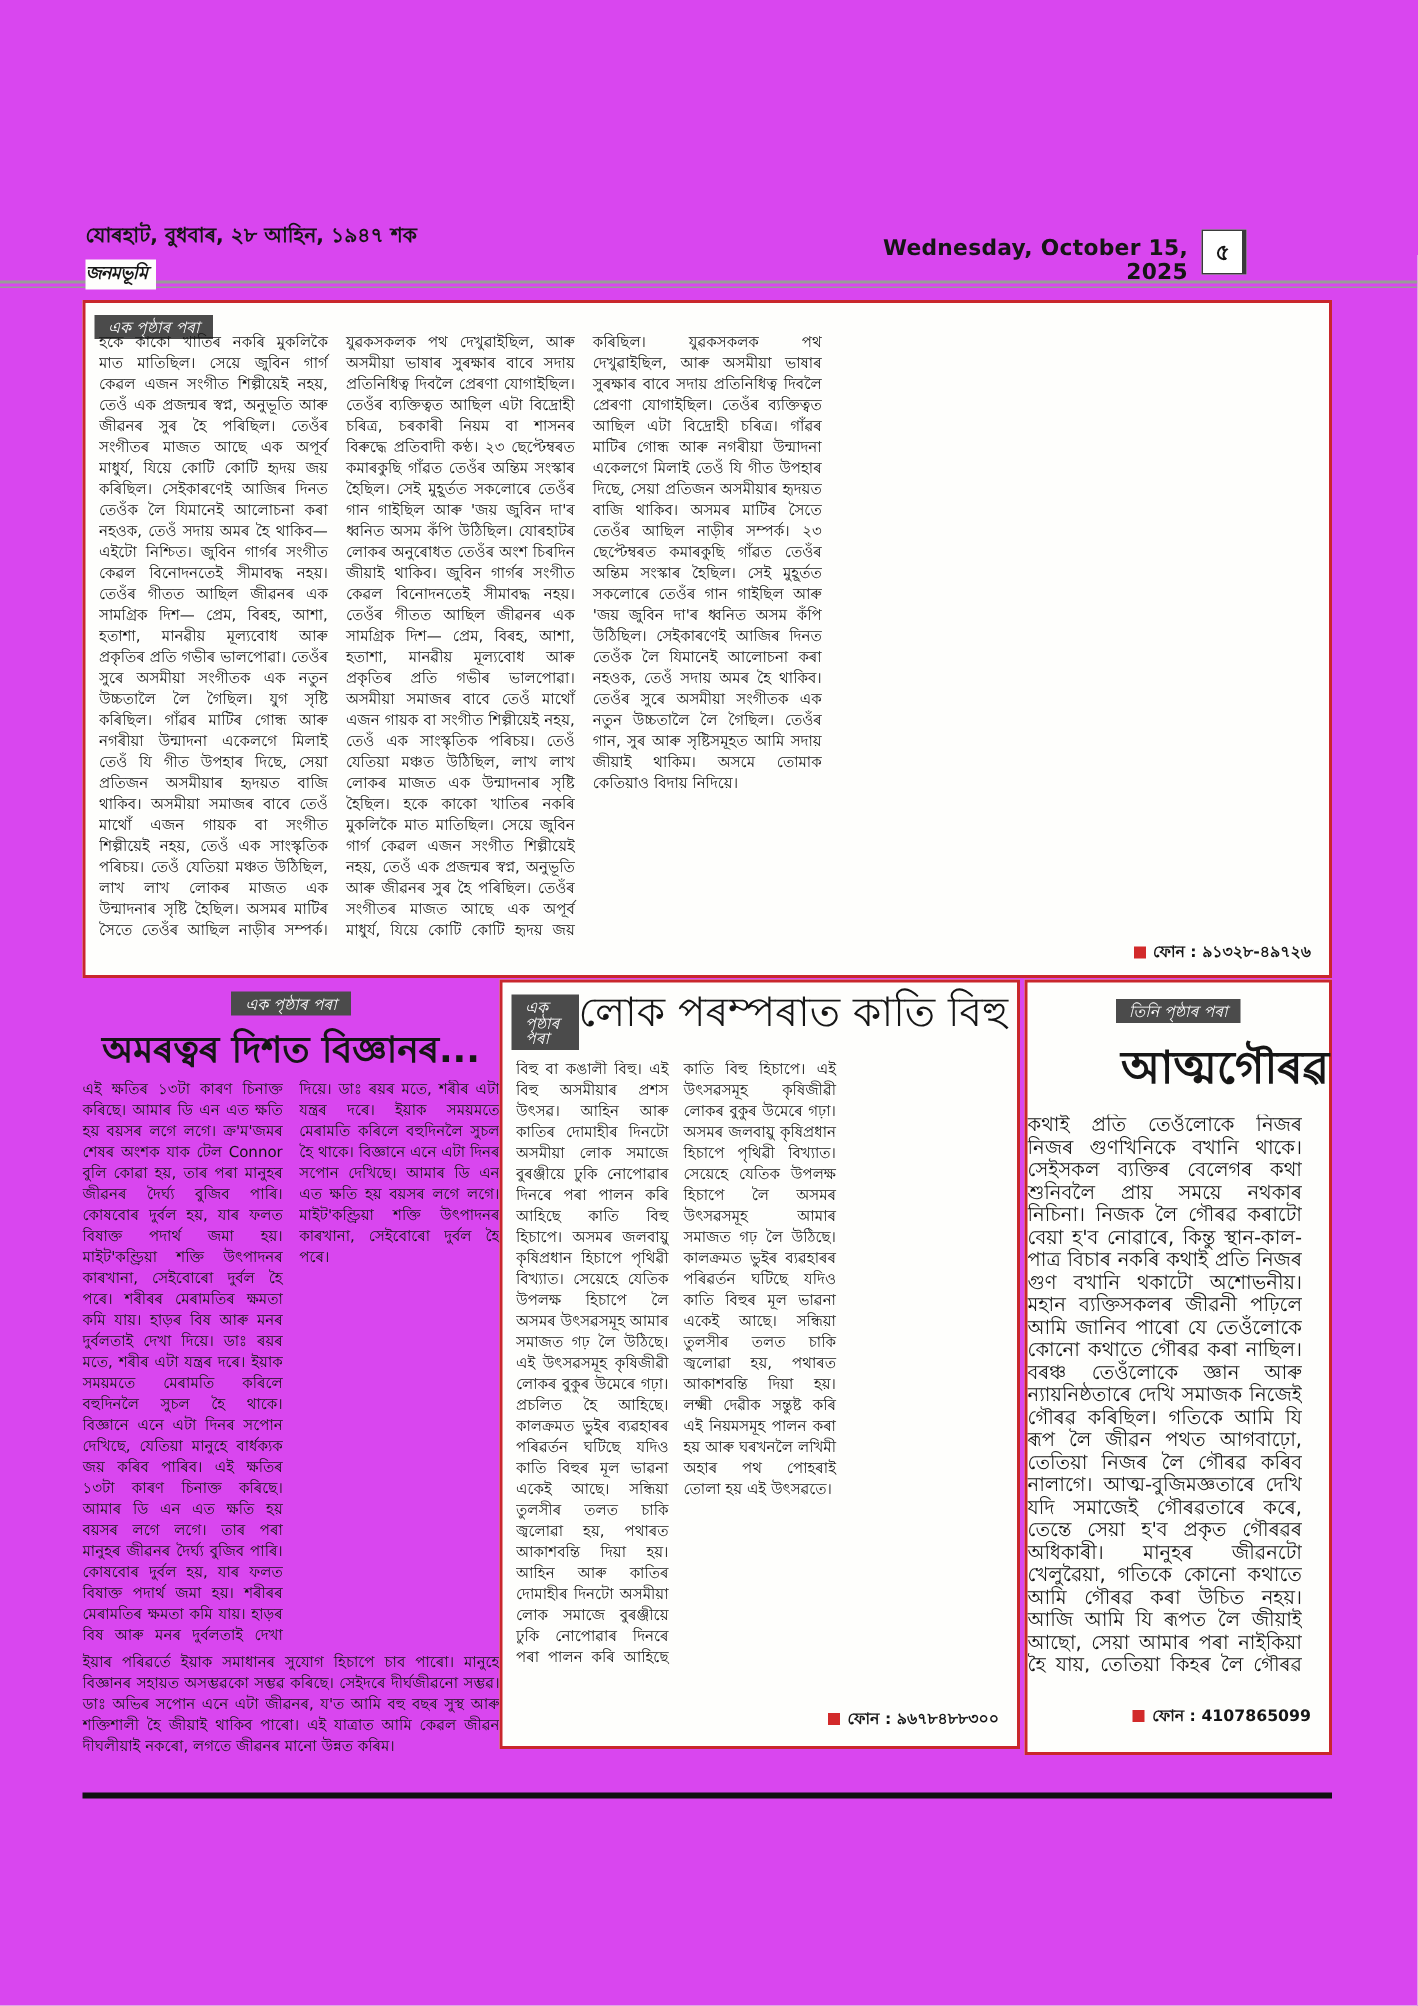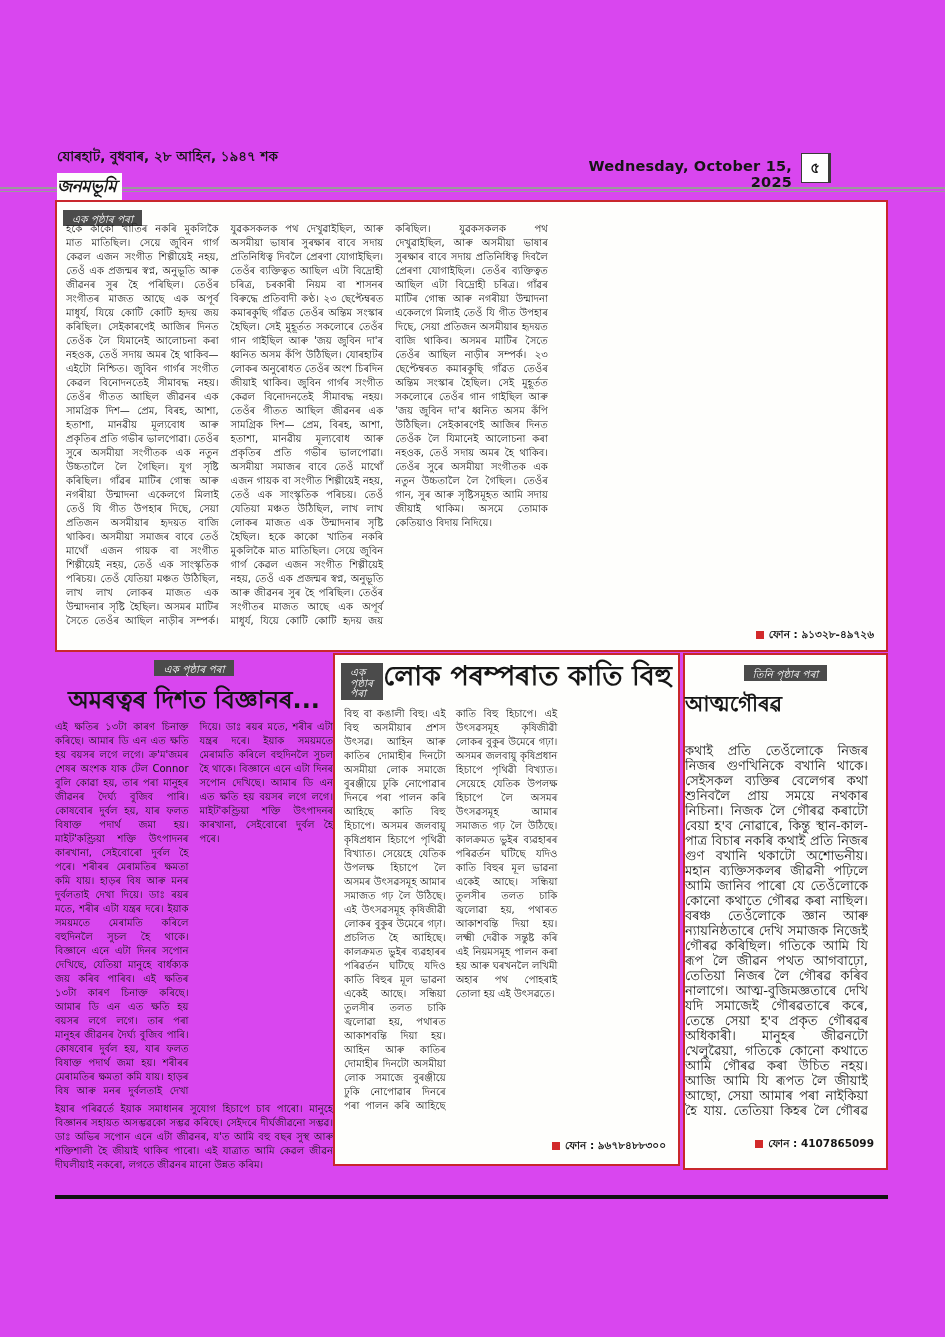--- a/index.html
+++ b/index.html
@@ -9,21 +9,21 @@
   
   .hdr-date-local{position:absolute;left:57px;top:146px;font-size:13.5px;font-weight:bold;}
   .hdr-date-en{position:absolute;left:560px;top:158px;width:232px;text-align:right;
                font-size:14.5px;font-weight:bold;letter-spacing:.2px;}
   .pagenum-box{position:absolute;left:801px;top:153px;width:26px;height:28px;border:1.5px solid #3a3a3a;
                border-right-width:3px;display:flex;align-items:center;justify-content:center;
                font-size:15px;font-weight:bold;background:#fff;}
   .hdr-rule{position:absolute;left:0;top:187px;width:945px;height:2px;
             border-top:2px solid #9a9a9a;border-bottom:1.5px solid #9a9a9a;}
   .masthead{position:absolute;left:57px;top:173px;background:#fefefc;padding:0 6px 0 0;
-            font-size:17px;font-weight:bold;font-style:italic;letter-spacing:-.5px;}
+            font-size:12px;font-weight:bold;font-style:italic;letter-spacing:-.5px;}
 
   
   .kicker{display:inline-block;background:#4b4b4b;color:#fff;font-style:italic;
           font-size:10.5px;line-height:1;padding:4px 9px 1px;}
   .bodytext{text-align:justify;font-size:10px;line-height:14px;overflow:hidden;
             word-break:break-word;hyphens:auto;}
   .phone-line{position:absolute;background:#fefefc;padding:1px 2px 1px 8px;
               font-size:10.5px;font-weight:bold;white-space:nowrap;}
   .phone-line .sq{display:inline-block;width:8px;height:8px;background:#d22a2a;
                   margin-right:5px;vertical-align:-1px;}
@@ -44,31 +44,31 @@
   .sci-kicker-row{text-align:center;}
   .sci-headline{margin-top:4px;text-align:center;font-size:24px;font-weight:bold;white-space:nowrap;}
   .sci-body{position:absolute;left:0;top:62px;width:278px;height:378px;
             column-count:2;column-gap:11px;column-fill:auto;}
   .sci-footer{position:absolute;left:0;top:444px;width:278px;height:78px;}
 
   
   .bihu-box{position:absolute;left:333px;top:653px;width:347px;height:513px;
             border:2px solid #c9272c;background:#fefefc;box-sizing:border-box;}
   .bihu-head-row{position:absolute;left:6px;top:8px;width:331px;display:flex;align-items:flex-start;}
-  .bihu-headline{flex:1;text-align:center;font-size:27px;font-weight:bold;line-height:1.1;
+  .bihu-headline{flex:1;text-align:center;font-size:27px;font-weight:normal;line-height:1.1;
                  margin-top:-2px;white-space:nowrap;}
   .bihu-body{position:absolute;left:9px;top:52px;width:325px;height:412px;
              column-count:3;column-gap:10px;column-fill:auto;}
   .bihu-phone{right:10px;bottom:8px;}
 
   
   .gau-box{position:absolute;left:683px;top:653px;width:205px;height:517px;
            border:2px solid #c9272c;background:#fefefc;box-sizing:border-box;}
   .gau-kicker-row{text-align:center;margin-top:8px;}
-  .gau-headline{text-align:left;font-size:21px;font-weight:bold;margin-top:6px;white-space:nowrap;}
+  .gau-headline{text-align:right;font-size:30px;font-weight:bold;margin-top:6px;white-space:nowrap;}
   .gau-body{position:absolute;left:0;top:88px;width:183px;height:372px;
             font-size:13px;line-height:15px;}
   .gau-phone{right:10px;bottom:14px;}
 
   .bottom-rule{position:absolute;left:55px;top:1195px;width:833px;height:4px;background:#111;}
 </style>
 </head>
 <body>
 
 <div class="page">

